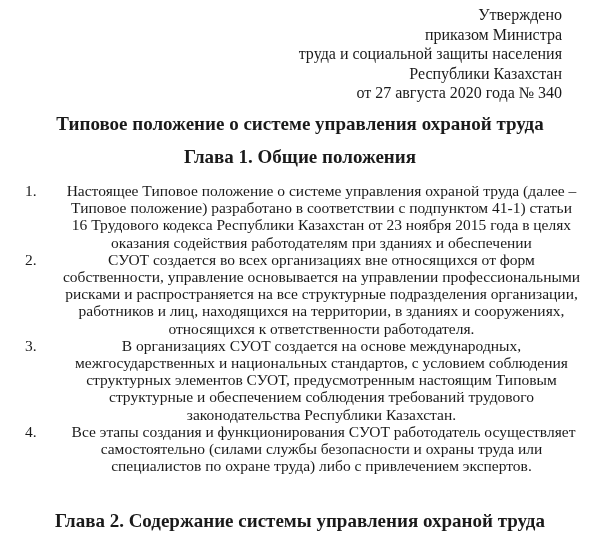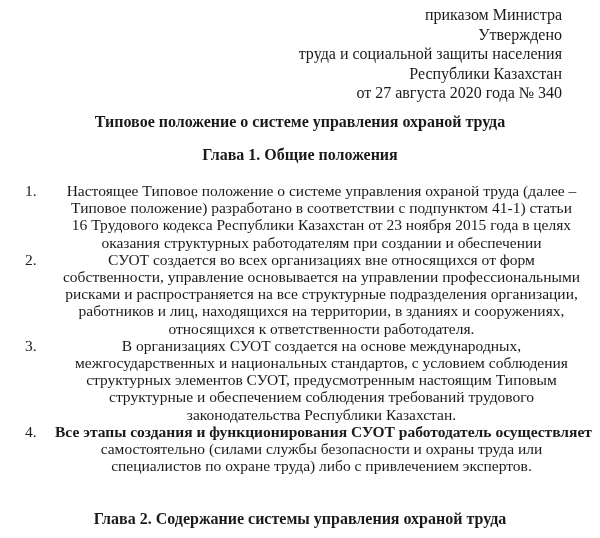--- a/index.html
+++ b/index.html
@@ -1,51 +1,51 @@
 <!DOCTYPE html>
 <html><head>
   <meta charset="utf-8">
   <style>
     html, body { margin: 0; padding: 0; background: #ffffff; }
     body { width: 600px; height: 538px; overflow: hidden; position: relative;
       font-family: "Liberation Serif", "DejaVu Serif", serif; color: #1a1a1a; }
     .approval { position: absolute; right: 38px; top: 5px; text-align: right;
       font-size: 16px; line-height: 19.5px; }
     .title { position: absolute; left: 0; width: 600px; text-align: center;
-      font-weight: bold; font-size: 16px; }
+      font-weight: bold; font-size: 19px; }
     .doc-title { top: 113px; }
     .ch1 { top: 146px; text-align: center; }
     .ch2 { top: 510px; }
     .list { position: absolute; left: 0; top: 182px; width: 600px; margin: 0; padding: 0; list-style: none; }
     .item { position: relative; padding-left: 43px; font-size: 15.5px; line-height: 17.2px; }
     .item .num { position: absolute; left: 25px; top: 0; }
     .line { display: block; white-space: nowrap; text-align: center; }
-    .item4 .line.first { margin-left: 4px; font-weight: bold; }
+    .item4 .line.first { margin-left: 4px; }
   </style>
 </head>
 <body>
 
 <div class="approval">
+  <div>Утверждено</div>
   <div>приказом Министра</div>
-  <div>Утверждено</div>
   <div>труда и социальной защиты населения</div>
   <div>Республики Казахстан</div>
   <div>от 27 августа 2020 года № 340</div>
 </div>
 
 <div class="title doc-title">Типовое положение о системе управления охраной труда</div>
 <div class="title ch1">Глава 1. Общие положения</div>
 
 <ol class="list">
   <li class="item">
     <span class="num">1.</span>
     <span class="line">Настоящее Типовое положение о системе управления охраной труда (далее –</span>
     <span class="line">Типовое положение) разработано в соответствии с подпунктом 41-1) статьи</span>
     <span class="line">16 Трудового кодекса Республики Казахстан от 23 ноября 2015 года в целях</span>
-    <span class="line">оказания структурных работодателям при создании и обеспечении</span>
+    <span class="line">оказания содействия работодателям при зданиях и обеспечении</span>
   </li>
   <li class="item">
     <span class="num">2.</span>
     <span class="line">СУОТ создается во всех организациях вне относящихся от форм</span>
     <span class="line">собственности, управление основывается на управлении профессиональными</span>
     <span class="line">рисками и распространяется на все структурные подразделения организации,</span>
     <span class="line">работников и лиц, находящихся на территории, в зданиях и сооружениях,</span>
     <span class="line">относящихся к ответственности работодателя.</span>
   </li>
   <li class="item">

